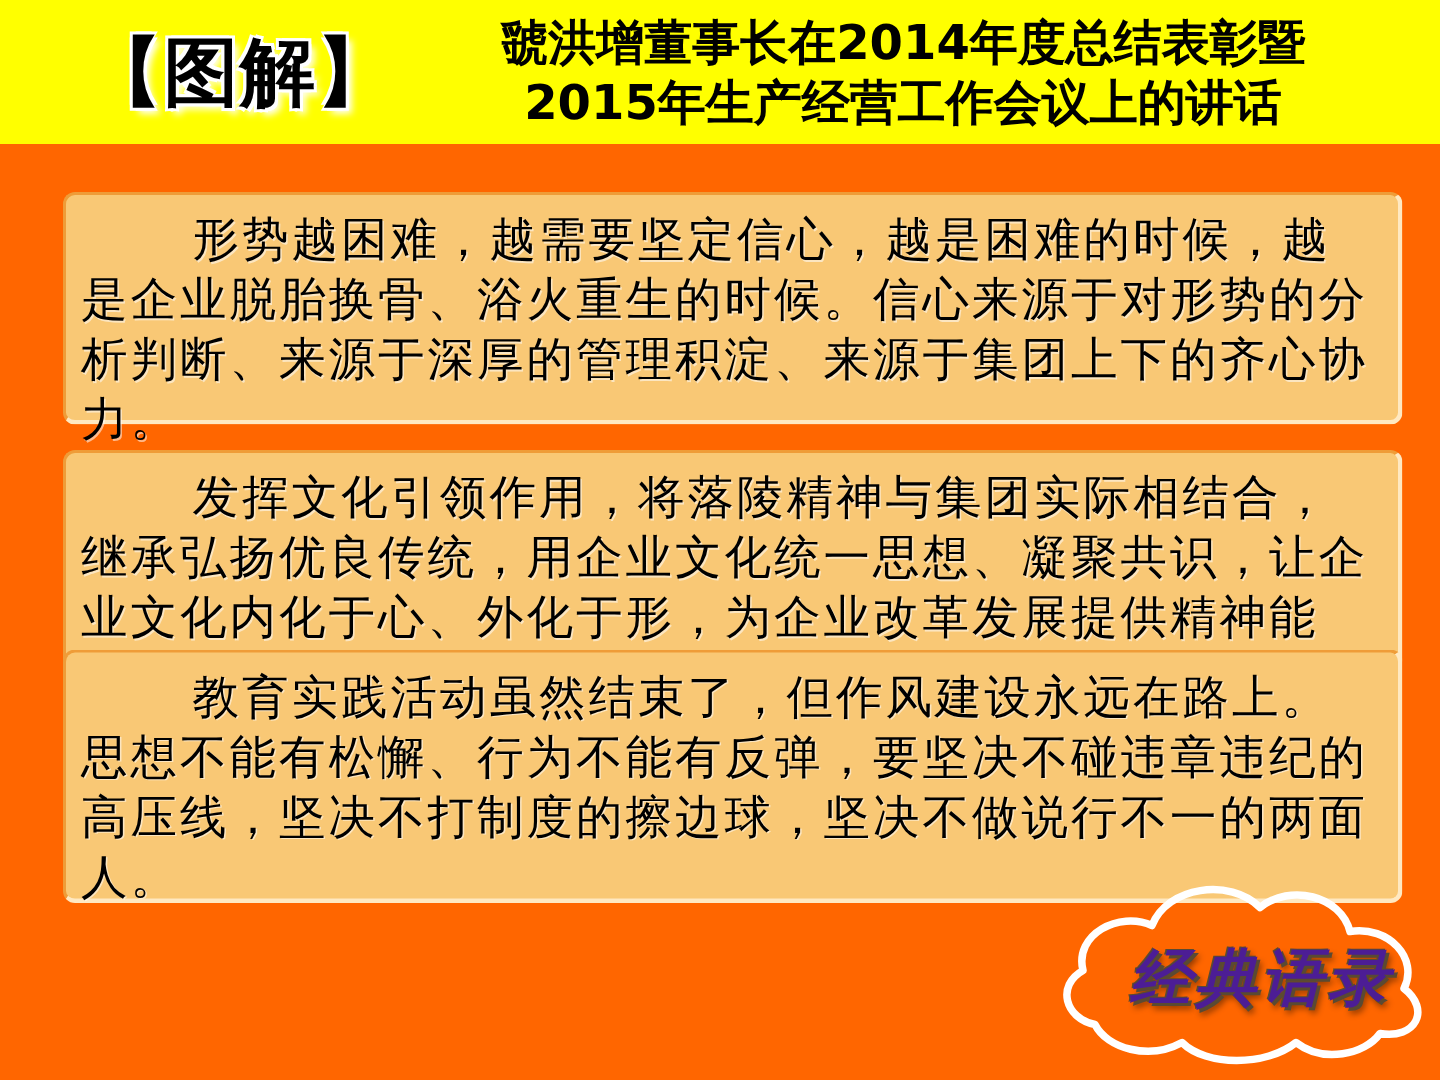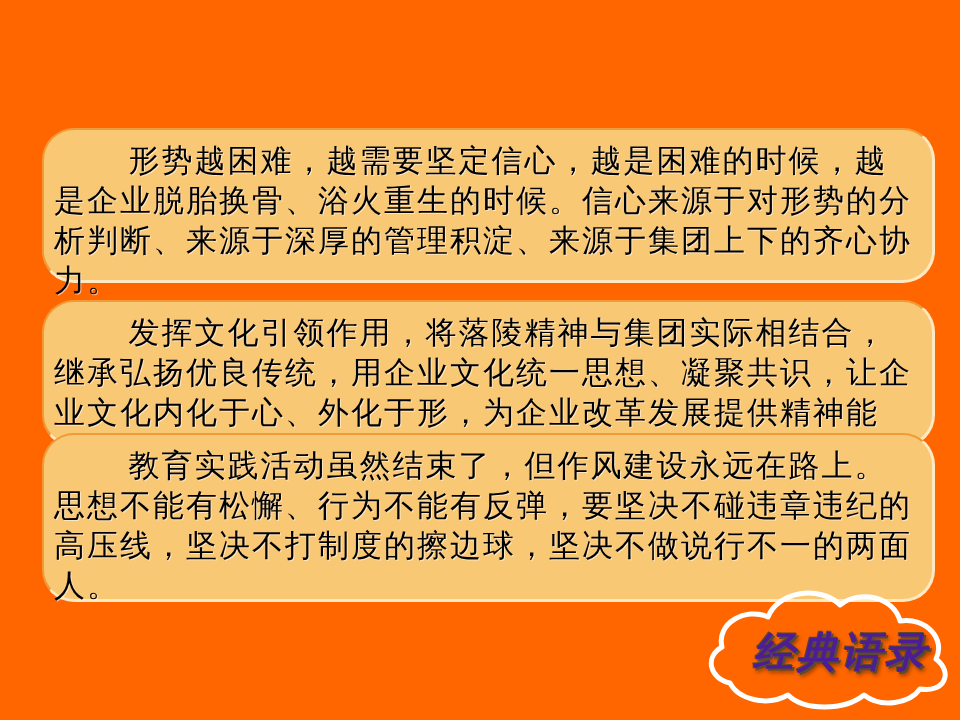--- a/index.html
+++ b/index.html
@@ -21,21 +21,21 @@
     text-shadow:2px 2px 0 #fff,-2px -2px 0 #fff,2px -2px 0 #fff,-2px 2px 0 #fff,4px 4px 5px #ffffff;
   }
   .title{
     flex:1 1 auto;text-align:center;color:#000;
     font-size:32px;font-weight:bold;line-height:40px;
     padding-right:18px;
   }
   
   .quote{
     position:absolute;left:42px;width:893px;box-sizing:border-box;
-    background:#F9C875;border-radius:32px;
+    background:#F9C875;border-radius:8px;
     border-top:2px solid #ef9c38;border-left:2px solid #ef9c38;
     border-right:3px solid #ffe9c2;border-bottom:3px solid #ffe9c2;
     padding:10px 12px 8px 10px;
     color:#000;
     font-family:"DejaVu Serif",serif;
     font-size:31px;line-height:40px;letter-spacing:2px;
     text-shadow:1px 1px 0 rgba(255,255,255,0.55);
   }
   .quote p{margin:0;text-indent:2.4em;}
   .quote1{top:128px;height:155px;}
@@ -49,20 +49,27 @@
     font-size:41px;font-weight:bold;font-style:italic;
     color:#4c1d95;letter-spacing:3px;white-space:nowrap;
     text-shadow:2px 2px 0 #5a4a32,-1px -1px 0 #5a4a32,3px 4px 4px rgba(0,0,0,0.45);
   }
 </style>
 </head>
 <body>
 
 <div class="slide">
 
+  <div class="header">
+    <div class="badge">【图解】</div>
+    <div class="title">
+      <div>虢洪增董事长在2014年度总结表彰暨</div>
+      <div>2015年生产经营工作会议上的讲话</div>
+    </div>
+  </div>
 
   <div class="quote quote1">
     <p>形势越困难，越需要坚定信心，越是困难的时候，越是企业脱胎换骨、浴火重生的时候。信心来源于对形势的分析判断、来源于深厚的管理积淀、来源于集团上下的齐心协力。</p>
   </div>
 
   <div class="quote quote2">
     <p>发挥文化引领作用，将落陵精神与集团实际相结合，继承弘扬优良传统，用企业文化统一思想、凝聚共识，让企业文化内化于心、外化于形，为企业改革发展提供精神能量。</p>
   </div>
 
   <div class="quote quote3">

